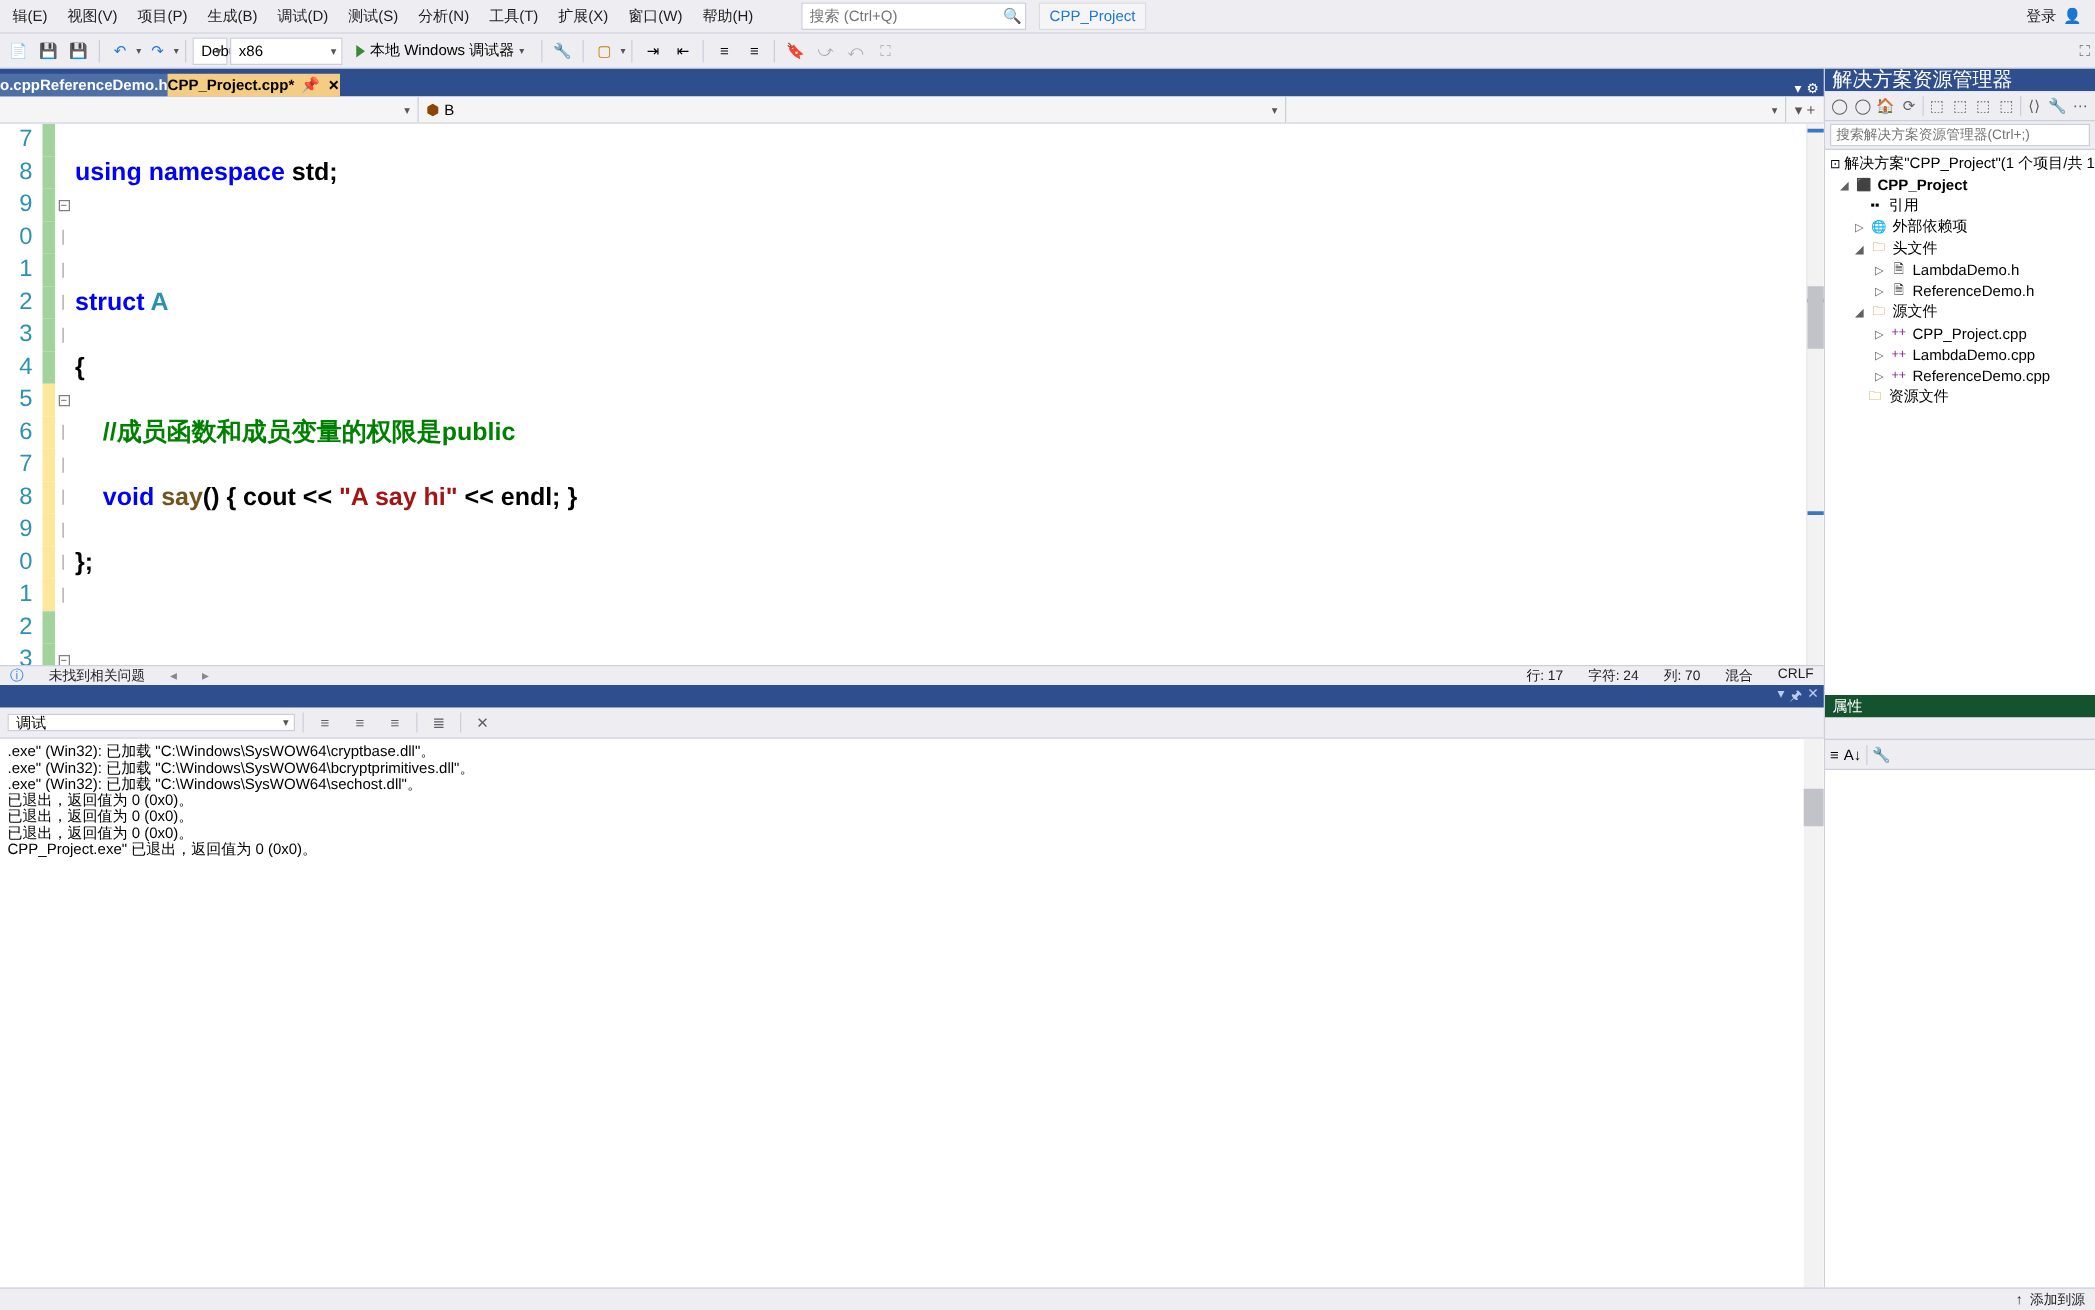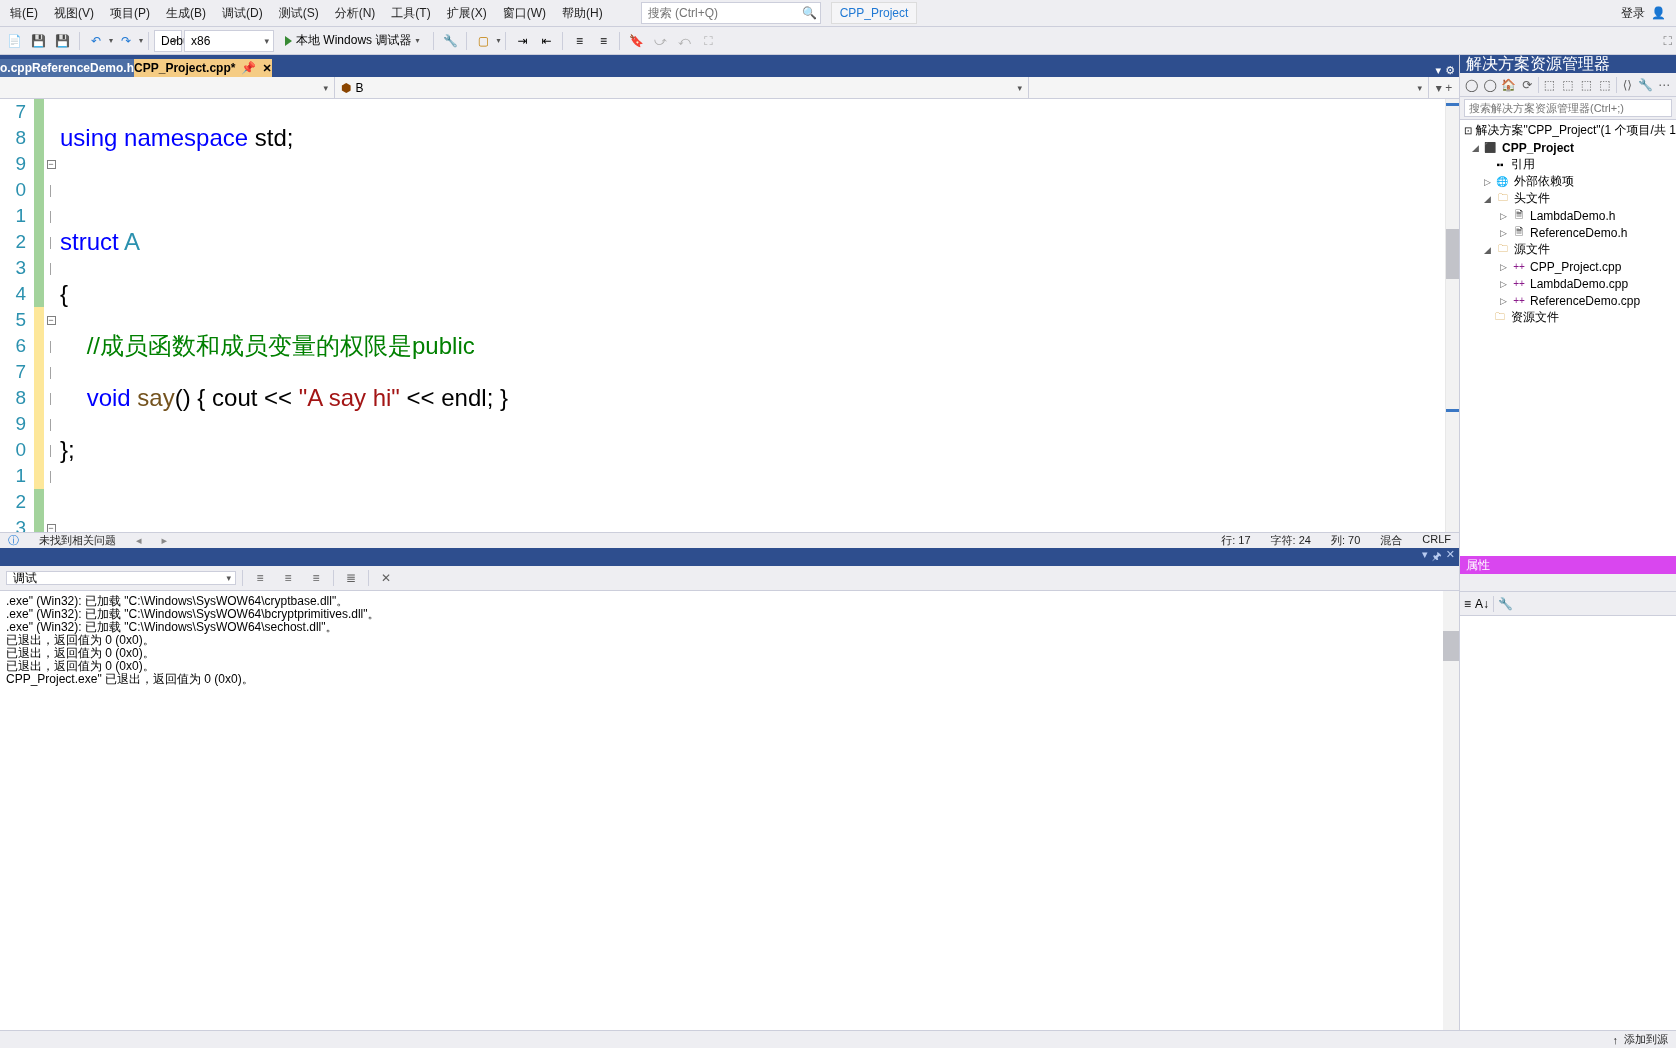--- a/index.html
+++ b/index.html
@@ -42,21 +42,21 @@
 
 .code-area { flex:1; display:flex; background:#fff; overflow:hidden; position:relative;}
 .gutter { width:34px; background:#fff; border-right:0; text-align:right; padding-right:8px; color:#2b91af; font-family:Consolas,NSimSun,monospace; font-size:19px; line-height:26px;}
 .gutter .ln { height:26px; }
 .margin-strip { width:10px; }
 .margin-strip div { height:26px; width:10px; }
 .green { background:#a3d39c; }
 .yellow { background:#fde79a; }
 .collapse-col { width:14px; font-family:monospace; font-size:10px; color:#808080;}
 .collapse-col div { height:26px; display:flex; align-items:center; justify-content:center;}
-.codebox { flex:1; font-family:Consolas,NSimSun,"Courier New",monospace; font-size:24px; line-height:26px; white-space:pre; padding-left:2px; overflow:hidden; position:relative;}
+.codebox { flex:1; font-family:Consolas,NSimSun,"Courier New",monospace; font-size:20px; line-height:26px; white-space:pre; padding-left:2px; overflow:hidden; position:relative;font-weight:bold;}
 .codebox .line { height:26px; }
 .kw { color:#0000ff; }
 .cm { color:#008000; }
 .ty { color:#2b91af; }
 .str{ color:#a31515; }
 .fn { color:#74531f; }
 
 .mini-scroll { width:14px; background:#f2f2f2; border-left:1px solid #e8e8e8; position:relative;}
 .mini-scroll .thumb{ position:absolute; top:130px; width:14px; height:50px; background:#c2c3c9;}
 .mini-scroll .mk { position:absolute; width:14px; height:3px; background:#3a77c4;}
@@ -85,21 +85,21 @@
 .panel-toolbar { height:24px; background:#eeeef2; border-bottom:1px solid #cccedb; display:flex; align-items:center; gap:3px; padding:0 4px;}
 .panel-toolbar .pb { width:18px; height:18px; display:flex; align-items:center; justify-content:center; color:#606060;}
 .panel-search { padding:2px 4px; border-bottom:1px solid #cccedb;}
 .panel-search input{width:100%; height:18px;border:1px solid #cccedb;padding:0 4px;font-size:11px;color:#717171;}
 .tree { flex:1; background:#fff; font-size:12px; padding:2px 0; overflow:auto;}
 .tree .node { display:flex; align-items:center; height:17px; padding-left:4px; white-space:nowrap;}
 .tree .arrow { width:11px; font-size:9px; color:#606060;}
 .tree .ico { width:16px; height:14px; margin-right:3px; display:inline-flex; align-items:center; justify-content:center; font-size:10px;}
 .tree .bold { font-weight:bold;}
 
-.props-head { height:18px; background:#d946ef; color:#fff; font-size:12px; display:flex; align-items:center; padding:0 6px;}
+.props-head { height:18px; background:#14532d; color:#fff; font-size:12px; display:flex; align-items:center; padding:0 6px;}
 .props-bar { height:24px; background:#eeeef2; border-bottom:1px solid #cccedb; display:flex; align-items:center; gap:4px; padding:0 4px;}
 .props-body { flex:1; background:#fff;}
 
 
 .bottom-status { position:absolute; bottom:0; height:18px; left:0; right:0; background:#eeeef2; border-top:1px solid #cccedb; display:flex; align-items:center; padding:0 8px; font-size:11px; color:#1e1e1e;}
 .bottom-status .r { margin-left:auto; display:flex; align-items:center; gap:6px;}
 
 
 .cbox { border:1px solid #808080; width:9px; height:9px; display:inline-flex; align-items:center; justify-content:center; font-size:9px; line-height:7px; color:#555; background:#fff;}
 </style>

